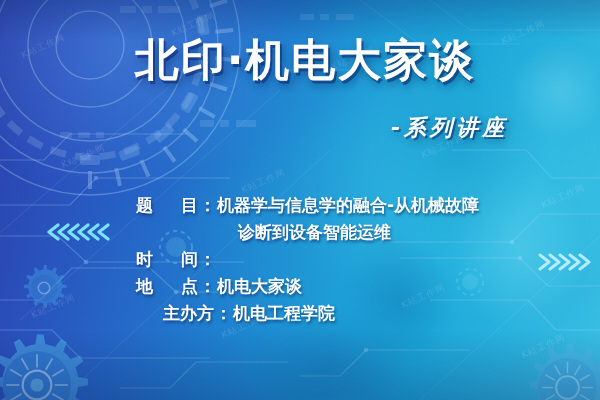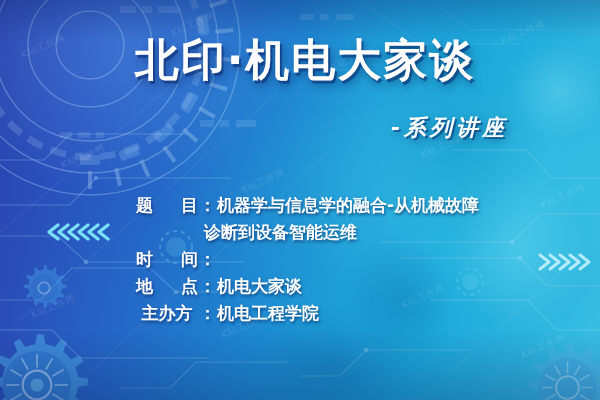--- a/index.html
+++ b/index.html
@@ -141,29 +141,29 @@
     text-shadow: 1px 2px 3px rgba(6,28,85,0.60);
     font-family: "DejaVu Sans", "Liberation Sans", sans-serif;
   }
   .info-label {
     flex: 0 0 auto;
     width: 62px;
     display: flex;
     justify-content: space-between;
     white-space: nowrap;
   }
-  .info-label.tight { letter-spacing: 0; justify-content: center; }
+  .info-label.tight { letter-spacing: 0; justify-content: flex-end; margin-left: 16px; }
   .info-colon { flex: 0 0 auto; padding: 0 1px 0 1px; }
   .info-value { flex: 1 1 auto; }
   .info-cont {
     color: #ffffff;
     font-size: 17px;
     font-weight: bold;
     line-height: 27px;
-    margin-left: 68px;
+    margin-left: 102px;
     text-shadow: 1px 2px 3px rgba(6,28,85,0.60);
     font-family: Liberation Sans, sans-serif;
   }
 </style>
 </head>
 <body>
 
 <div id="poster">
 
   <div class="layer machine-blobs"></div>

